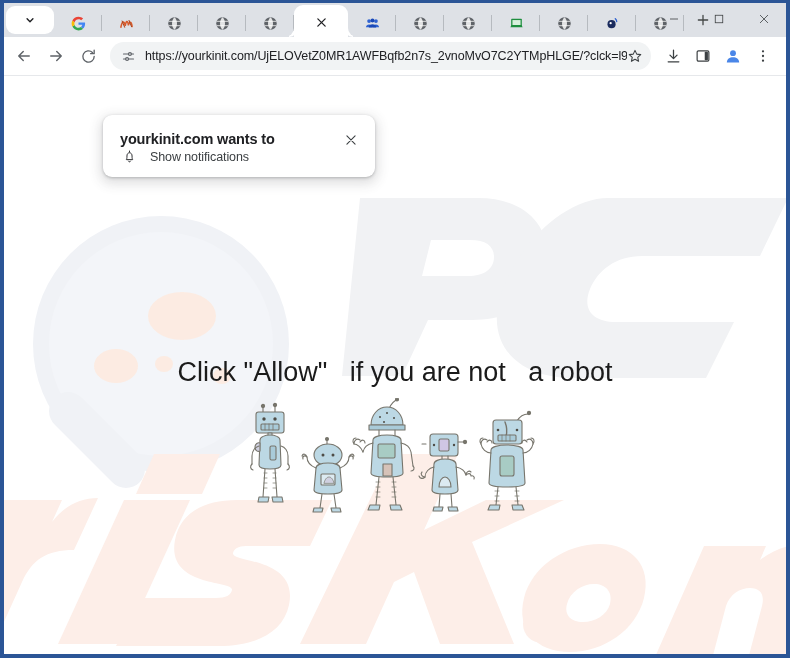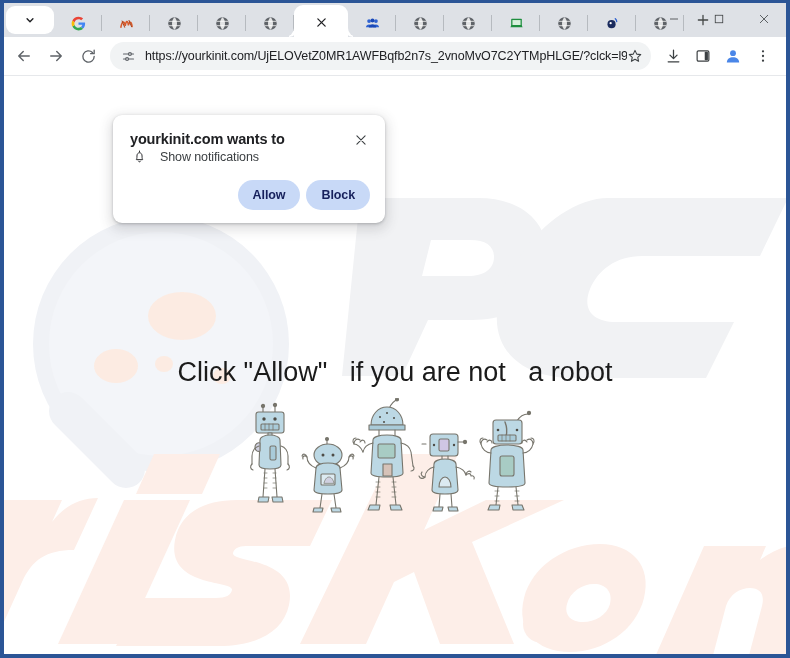--- a/index.html
+++ b/index.html
@@ -206,21 +206,21 @@
     left: 50%;
     transform: translateX(-50%);
     top: 322px;
     width: 310px;
     height: 125px;
   }
 
   
   #permission-dialog {
     position: absolute;
-    left: 109px;
+    left: 99px;
     top: 39px;
     width: 272px;
     background: #ffffff;
     border-radius: 9px;
     box-shadow: 0 1px 3px rgba(60,64,67,.30), 0 4px 12px 3px rgba(60,64,67,.16);
     padding: 15px 15px 13px 17px;
     z-index: 50;
   }
   #permission-header {
     display: flex;
@@ -684,21 +684,17 @@
           <span class="bell">
             <svg width="15" height="15" viewBox="0 0 24 24">
               <path d="M12 3.2v1.6" stroke="#202124" stroke-width="1.5" stroke-linecap="round"></path>
               <path d="M7 17c0-1 .9-1.4.9-3.6v-2.1C7.9 8 9.7 6 12 6s4.1 2 4.1 5.3v2.1c0 2.2.9 2.6.9 3.6z" fill="none" stroke="#202124" stroke-width="1.5" stroke-linejoin="round"></path>
               <path d="M10.3 19.4c.3.7 1 1.1 1.7 1.1s1.4-.4 1.7-1.1" fill="none" stroke="#202124" stroke-width="1.5" stroke-linecap="round"></path>
             </svg>
           </span>
           <span id="permission-item-label">Show notifications</span>
         </div>
 
-        <div id="permission-actions">
-          <button class="perm-btn">Allow</button>
-          <button class="perm-btn">Block</button>
-        </div>
       </div>
 
     </div>
   </div>
 </div>
 
 </body></html>

